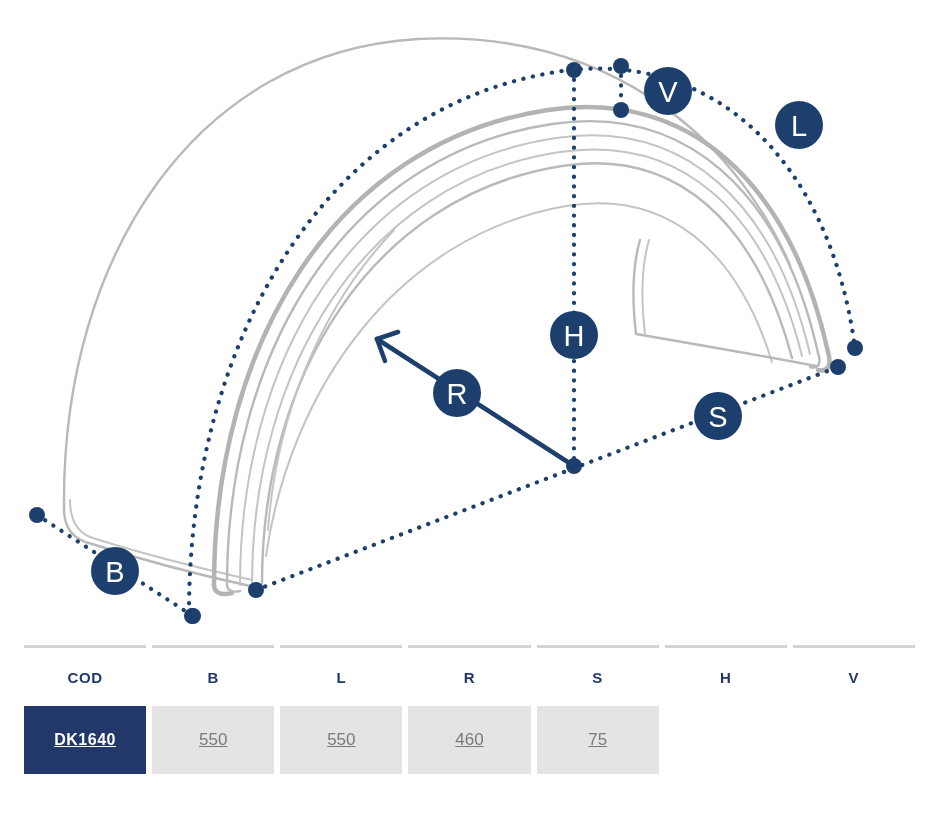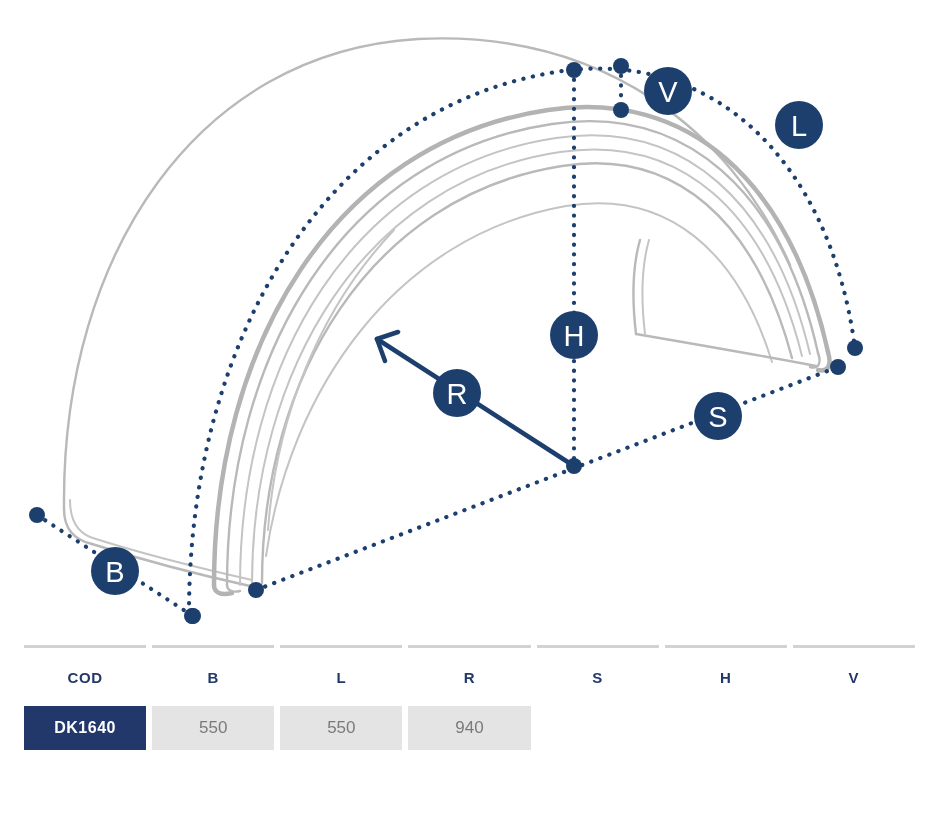--- a/index.html
+++ b/index.html
@@ -74,28 +74,29 @@
     font-size: 15px;
     font-weight: bold;
     color: #22386a;
     letter-spacing: 0.6px;
     line-height: 20px;
   }
   .value-row {
     top: 66px;
   }
   .cell {
-    height: 44px;
+    height: 68px;
     display: flex;
     align-items: center;
     justify-content: center;
     background: #e4e4e4;
     color: #7a7a7a;
     font-size: 17px;
     font-weight: normal;
+    text-decoration: underline;
   }
   .cell.code-cell {
     background: #22386a;
     color: #ffffff;
     font-weight: bold;
     font-size: 16px;
     letter-spacing: 0.5px;
   }
 </style>
 </head>
@@ -240,18 +241,19 @@
       <div class="col-header">R</div>
       <div class="col-header">S</div>
       <div class="col-header">H</div>
       <div class="col-header">V</div>
     </div>
 
     <div class="table-grid value-row">
       <div class="cell code-cell">DK1640</div>
       <div class="cell">550</div>
       <div class="cell">550</div>
-      <div class="cell">940</div>
+      <div class="cell">460</div>
+      <div class="cell">75</div>
     </div>
 
   </div>
 
 </div>
 
 </body></html>

